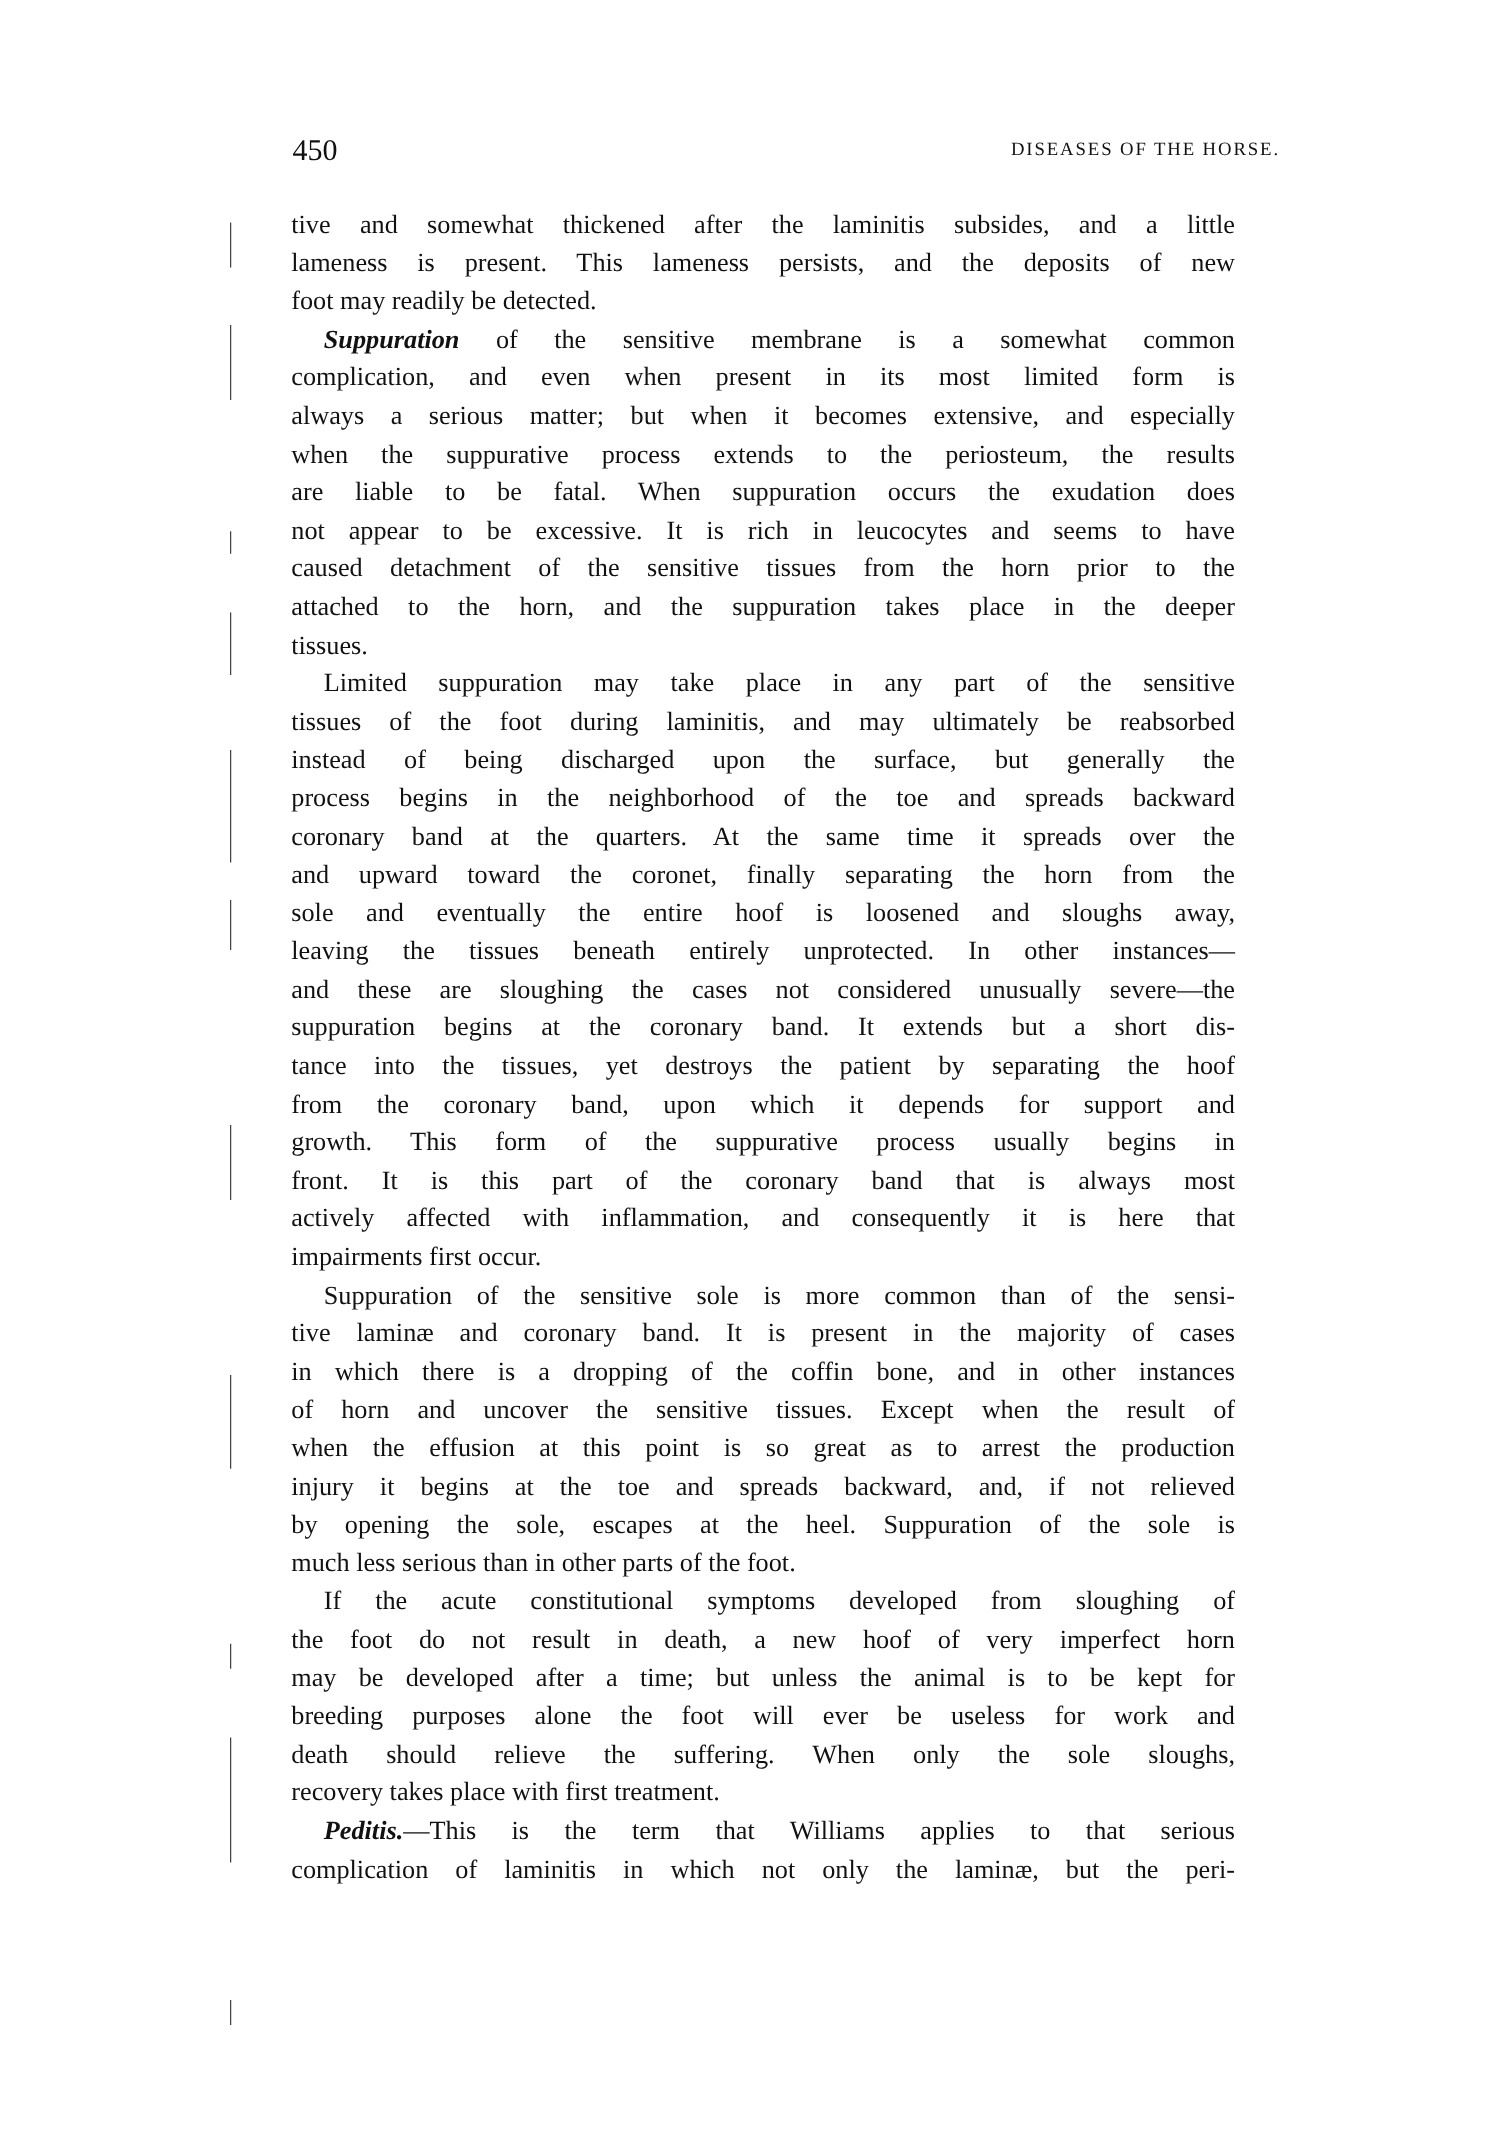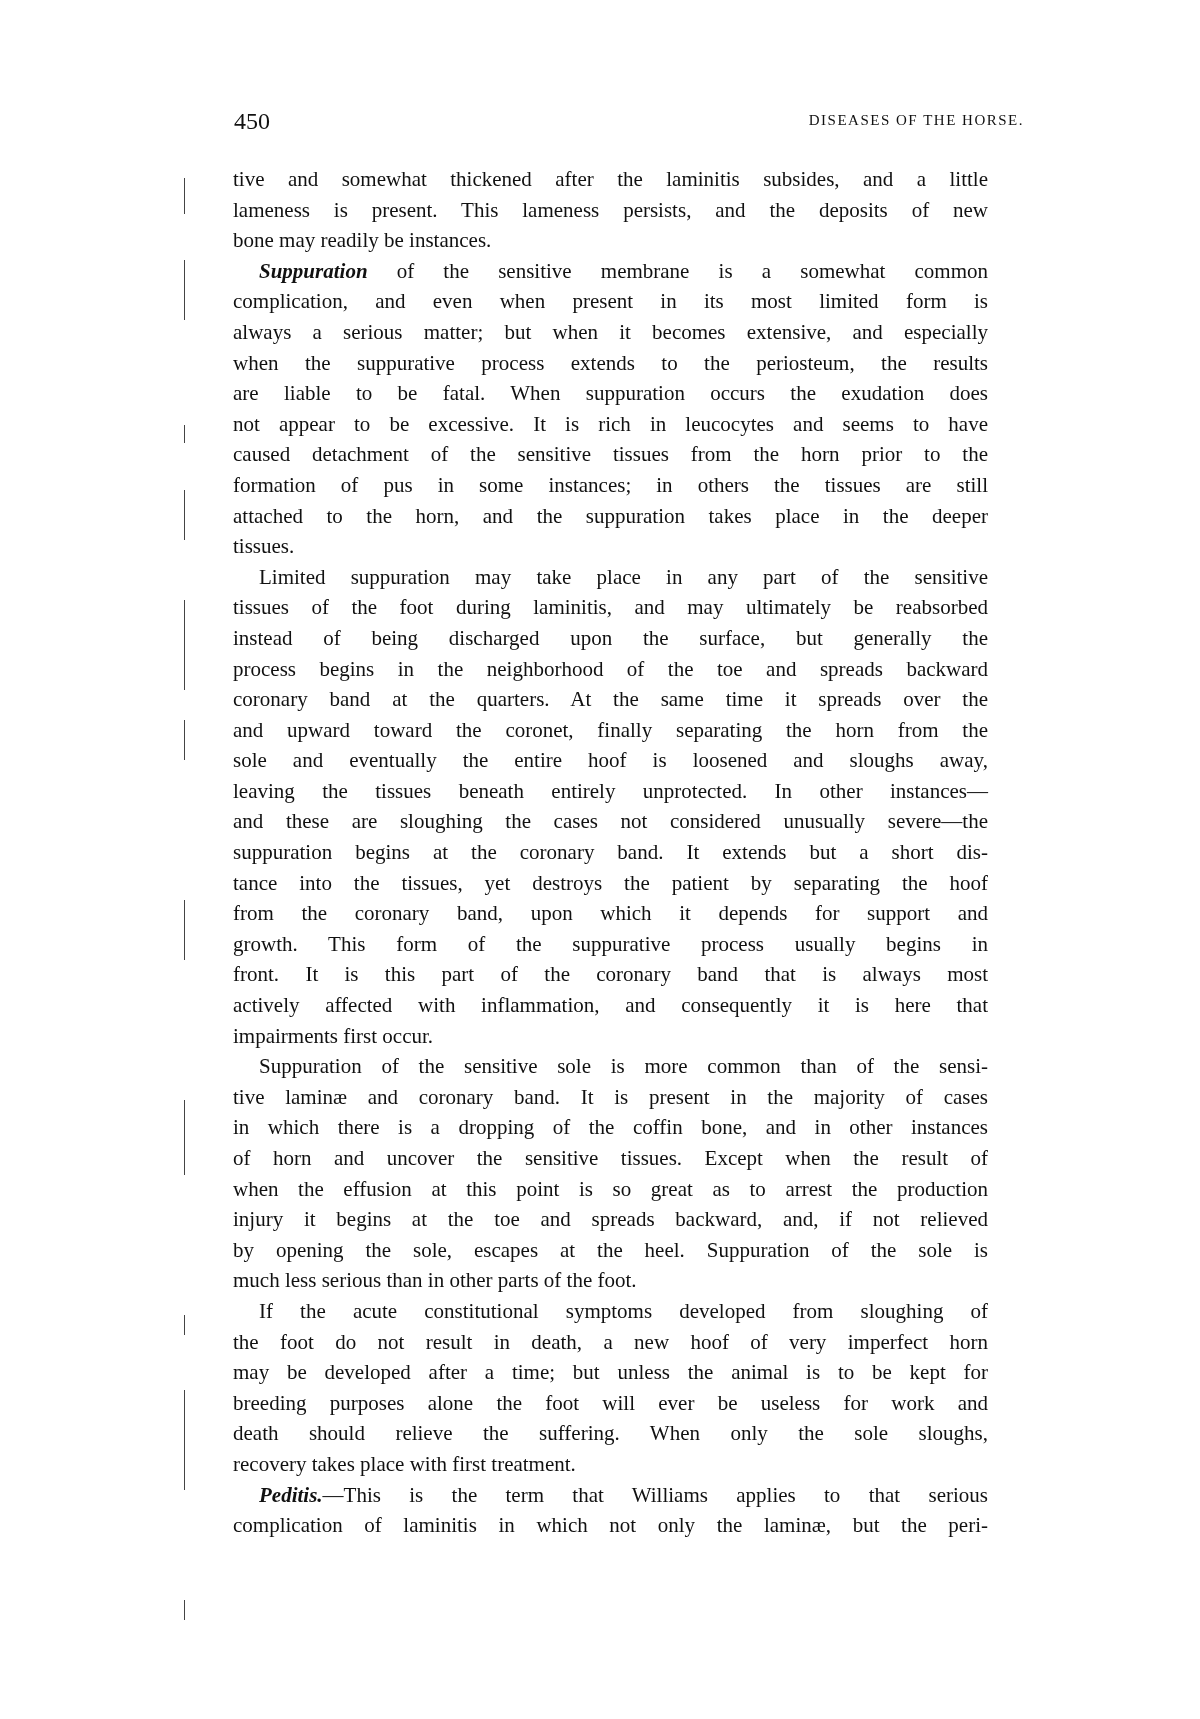--- a/index.html
+++ b/index.html
@@ -33,31 +33,30 @@
   <div class="margin-mark" style="top:900px;height:60px;"></div>
   <div class="margin-mark" style="top:1100px;height:75px;"></div>
   <div class="margin-mark" style="top:1315px;height:20px;"></div>
   <div class="margin-mark" style="top:1390px;height:100px;"></div>
   <div class="margin-mark" style="top:1600px;height:20px;"></div>
 
   <div class="body" id="body-text">
       <div>
         <div class="line"><span>tive and somewhat thickened after the laminitis subsides, and a little</span></div>
         <div class="line"><span>lameness is present.  This lameness persists, and the deposits of new</span></div>
-        <div class="line last"><span>bone may readily be instances.</span></div>
+        <div class="line last"><span>foot may readily be detected.</span></div>
       </div>
       <div>
         <div class="line indent"><span class="it">Suppuration</span><span> of the sensitive membrane is a somewhat common</span></div>
         <div class="line"><span>complication, and even when present in its most limited form is</span></div>
         <div class="line"><span>always a serious matter; but when it becomes extensive, and especially</span></div>
         <div class="line"><span>when the suppurative process extends to the periosteum, the results</span></div>
         <div class="line"><span>are liable to be fatal.  When suppuration occurs the exudation does</span></div>
         <div class="line"><span>not appear to be excessive.  It is rich in leucocytes and seems to have</span></div>
         <div class="line"><span>caused detachment of the sensitive tissues from the horn prior to the</span></div>
-        <div class="line"><span>formation of pus in some instances; in others the tissues are still</span></div>
         <div class="line"><span>attached to the horn, and the suppuration takes place in the deeper</span></div>
         <div class="line last"><span>tissues.</span></div>
       </div>
       <div>
         <div class="line indent"><span>Limited suppuration may take place in any part of the sensitive</span></div>
         <div class="line"><span>tissues of the foot during laminitis, and may ultimately be reabsorbed</span></div>
         <div class="line"><span>instead of being discharged upon the surface, but generally the</span></div>
         <div class="line"><span>process begins in the neighborhood of the toe and spreads backward</span></div>
         <div class="line"><span>coronary band at the quarters.  At the same time it spreads over the</span></div>
         <div class="line"><span>and upward toward the coronet, finally separating the horn from the</span></div>

